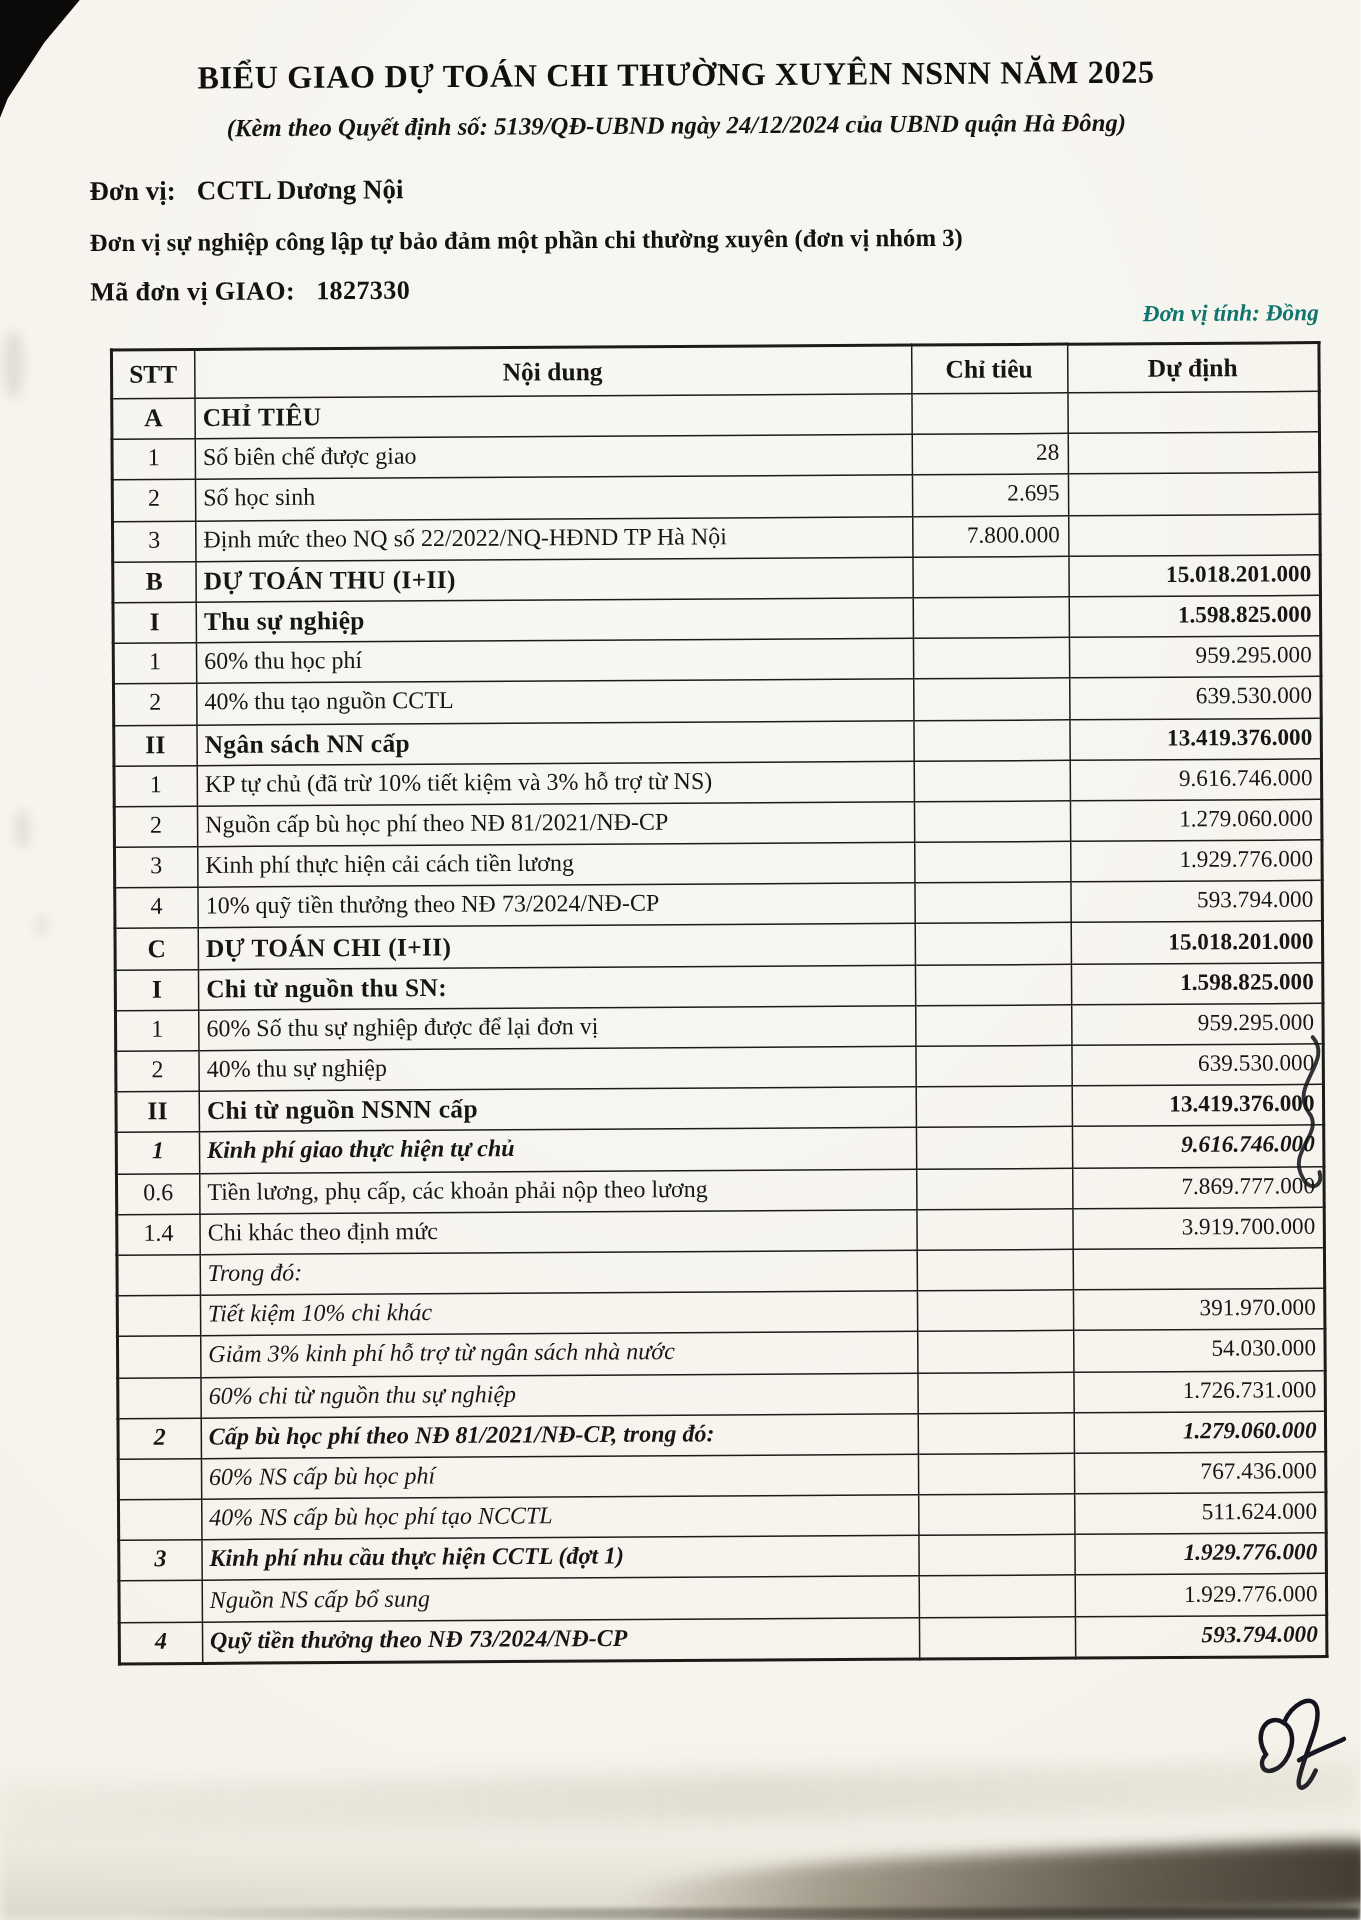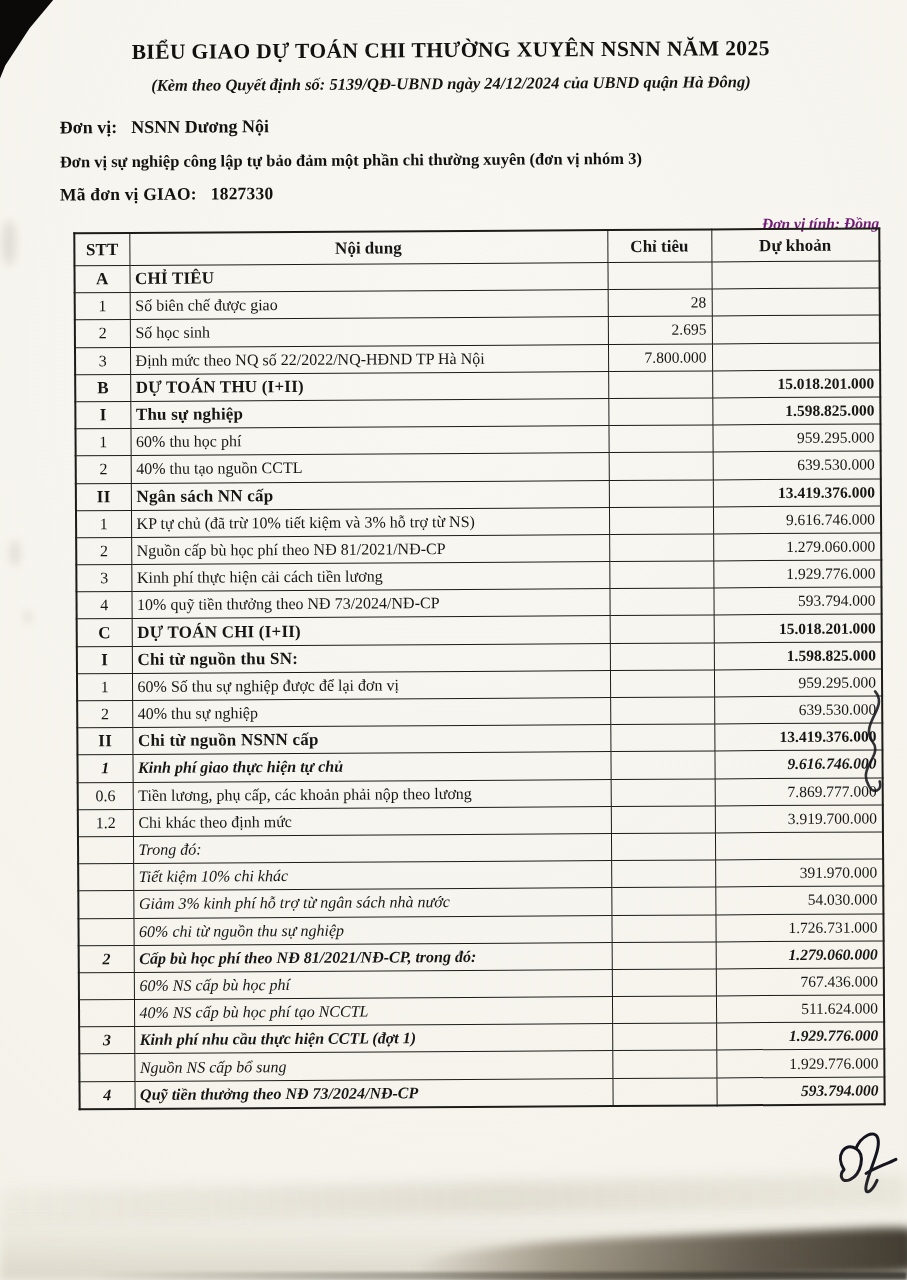--- a/index.html
+++ b/index.html
@@ -20,22 +20,22 @@
   .subtitle{
     position:absolute;top:74px;left:0;width:100%;text-align:center;
     font-size:16.5px;font-weight:700;font-style:italic;color:#15140f;
   }
   .hline{position:absolute;left:62px;font-weight:700;color:#131210;}
   .hline .lbl{margin-right:14px;}
   .unit-line{top:115px;font-size:18px;}
   .unit-type-line{top:150px;font-size:16.5px;}
   .unit-code-line{top:182px;font-size:17.5px;letter-spacing:.2px;}
   .measure-note{
-    position:absolute;top:217px;right:26px;
-    font-size:15.5px;font-weight:700;font-style:italic;color:#701a75;
+    position:absolute;top:203px;right:26px;
+    font-size:15.5px;font-weight:700;font-style:italic;color:#0f766e;
   }
 
   
   table.budget{
     position:absolute;left:75px;top:230px;width:805px;
     border-collapse:collapse;table-layout:fixed;
     font-size:16px;color:#171614;
   }
   table.budget th,table.budget td{
     border:1.7px solid #1d1c19;
@@ -98,41 +98,41 @@
 <div class="smudge s1"></div>
 <div class="smudge s2"></div>
 <div class="smudge s3"></div>
 
 <div class="doc">
 
   <div class="title">BIỂU GIAO DỰ TOÁN CHI THƯỜNG XUYÊN NSNN NĂM 2025</div>
   <div class="subtitle">(Kèm theo Quyết định số: 5139/QĐ-UBND ngày 24/12/2024 của UBND quận Hà Đông)</div>
 
   <div class="hline unit-line">
-    <span class="lbl">Đơn vị:</span><span>NSNN Dương Nội</span>
+    <span class="lbl">Đơn vị:</span><span>CCTL Dương Nội</span>
   </div>
   <div class="hline unit-type-line">Đơn vị sự nghiệp công lập tự bảo đảm một phần chi thường xuyên (đơn vị nhóm 3)</div>
   <div class="hline unit-code-line">
     <span class="lbl">Mã đơn vị GIAO:</span><span>1827330</span>
   </div>
   <div class="measure-note">Đơn vị tính: Đồng</div>
 
   <table class="budget">
     <colgroup>
       <col style="width:55px">
         <col style="width:478px">
         <col style="width:104px">
         <col style="width:168px">
     </colgroup>
     <thead>
       <tr>
         <th>STT</th>
         <th>Nội dung</th>
         <th>Chỉ tiêu</th>
-        <th>Dự khoản</th>
+        <th>Dự định</th>
       </tr>
     </thead>
     <tbody>
         <tr class="row-section">
           <td class="stt">A</td>
           <td class="label">CHỈ TIÊU</td>
           <td class="target"></td>
           <td class="amount"></td>
         </tr>
         <tr class="row-normal">
@@ -243,21 +243,21 @@
           <td class="target"></td>
           <td class="amount">9.616.746.000</td>
         </tr>
         <tr class="row-normal">
           <td class="stt">0.6</td>
           <td class="label">Tiền lương, phụ cấp, các khoản phải nộp theo lương</td>
           <td class="target"></td>
           <td class="amount">7.869.777.000</td>
         </tr>
         <tr class="row-normal">
-          <td class="stt">1.2</td>
+          <td class="stt">1.4</td>
           <td class="label">Chi khác theo định mức</td>
           <td class="target"></td>
           <td class="amount">3.919.700.000</td>
         </tr>
         <tr class="row-italic">
           <td class="stt"></td>
           <td class="label">Trong đó:</td>
           <td class="target"></td>
           <td class="amount"></td>
         </tr>

